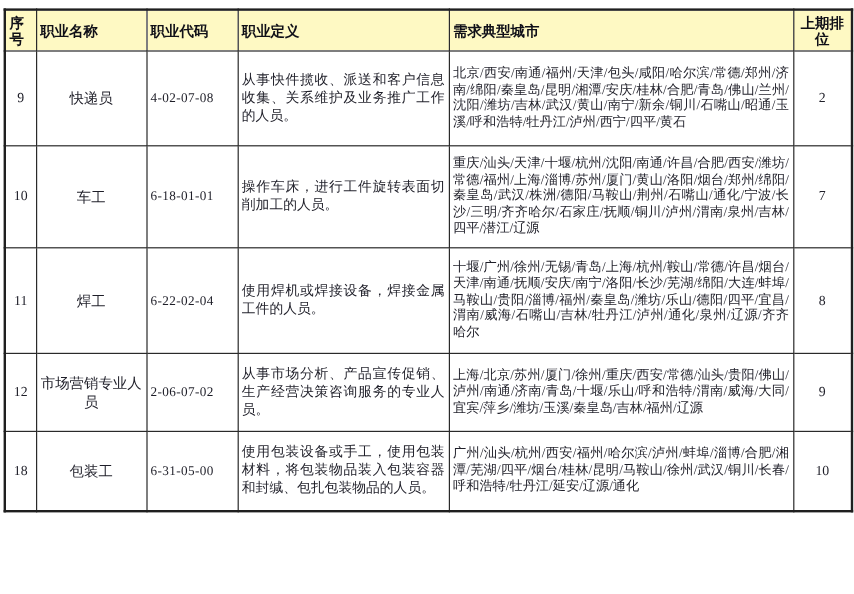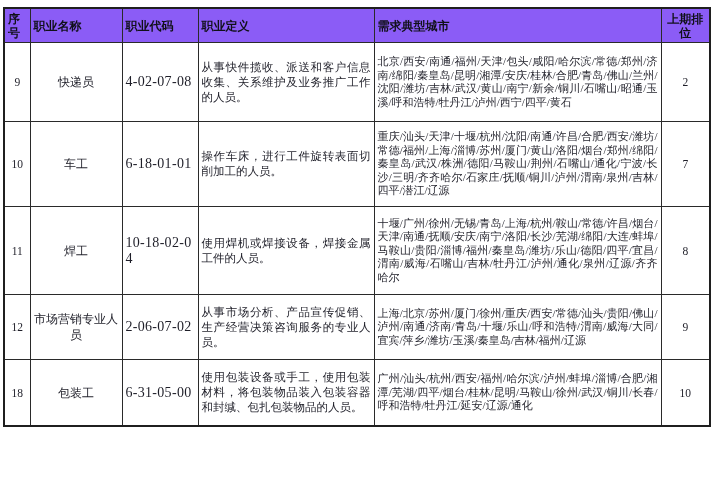--- a/index.html
+++ b/index.html
@@ -36,42 +36,42 @@
     word-break: break-all;
   }
   
   table.occ-table thead th {
     font-weight: bold;
     font-size: 12px;
     line-height: 14px;
     text-align: left;
     height: 31px;
     color: #101018;
-    background: #8b5cf6;
+    background: #fef9c3;
   }
   table.occ-table thead th.center { text-align: center; }
   
   col.c-no    { width: 26px; }
   col.c-name  { width: 92px; }
   col.c-code  { width: 76px; }
   col.c-def   { width: 176px; }
   col.c-city  { width: 287px; }
   col.c-rank  { width: 49px; }
 
   td.cell-no {
     text-align: center;
     font-size: 11.5px;
   }
   td.cell-name {
     font-size: 12px;
     line-height: 16px;
     text-align: center;
   }
   td.cell-code {
-    font-size: 14px;
+    font-size: 11px;
     letter-spacing: 0.3px;
     text-align: left;
   }
   td.cell-def {
     font-size: 11.5px;
     line-height: 15px;
     text-align: justify;
     text-justify: inter-ideograph;
   }
   td.cell-city {
@@ -128,21 +128,21 @@
         <td class="cell-no">10</td>
         <td class="cell-name">车工</td>
         <td class="cell-code">6-18-01-01</td>
         <td class="cell-def">操作车床，进行工件旋转表面切削加工的人员。</td>
         <td class="cell-city">重庆/汕头/天津/十堰/杭州/沈阳/南通/许昌/合肥/西安/潍坊/常德/福州/上海/淄博/苏州/厦门/黄山/洛阳/烟台/郑州/绵阳/秦皇岛/武汉/株洲/德阳/马鞍山/荆州/石嘴山/通化/宁波/长沙/三明/齐齐哈尔/石家庄/抚顺/铜川/泸州/渭南/泉州/吉林/四平/潜江/辽源</td>
         <td class="cell-rank">7</td>
       </tr>
       <tr class="r2">
         <td class="cell-no">11</td>
         <td class="cell-name">焊工</td>
-        <td class="cell-code">10-18-02-04</td>
+        <td class="cell-code">6-22-02-04</td>
         <td class="cell-def">使用焊机或焊接设备，焊接金属工件的人员。</td>
         <td class="cell-city">十堰/广州/徐州/无锡/青岛/上海/杭州/鞍山/常德/许昌/烟台/天津/南通/抚顺/安庆/南宁/洛阳/长沙/芜湖/绵阳/大连/蚌埠/马鞍山/贵阳/淄博/福州/秦皇岛/潍坊/乐山/德阳/四平/宜昌/渭南/威海/石嘴山/吉林/牡丹江/泸州/通化/泉州/辽源/齐齐哈尔</td>
         <td class="cell-rank">8</td>
       </tr>
       <tr class="r3">
         <td class="cell-no">12</td>
         <td class="cell-name">市场营销专业人员</td>
         <td class="cell-code">2-06-07-02</td>
         <td class="cell-def">从事市场分析、产品宣传促销、生产经营决策咨询服务的专业人员。</td>
         <td class="cell-city">上海/北京/苏州/厦门/徐州/重庆/西安/常德/汕头/贵阳/佛山/泸州/南通/济南/青岛/十堰/乐山/呼和浩特/渭南/威海/大同/宜宾/萍乡/潍坊/玉溪/秦皇岛/吉林/福州/辽源</td>

